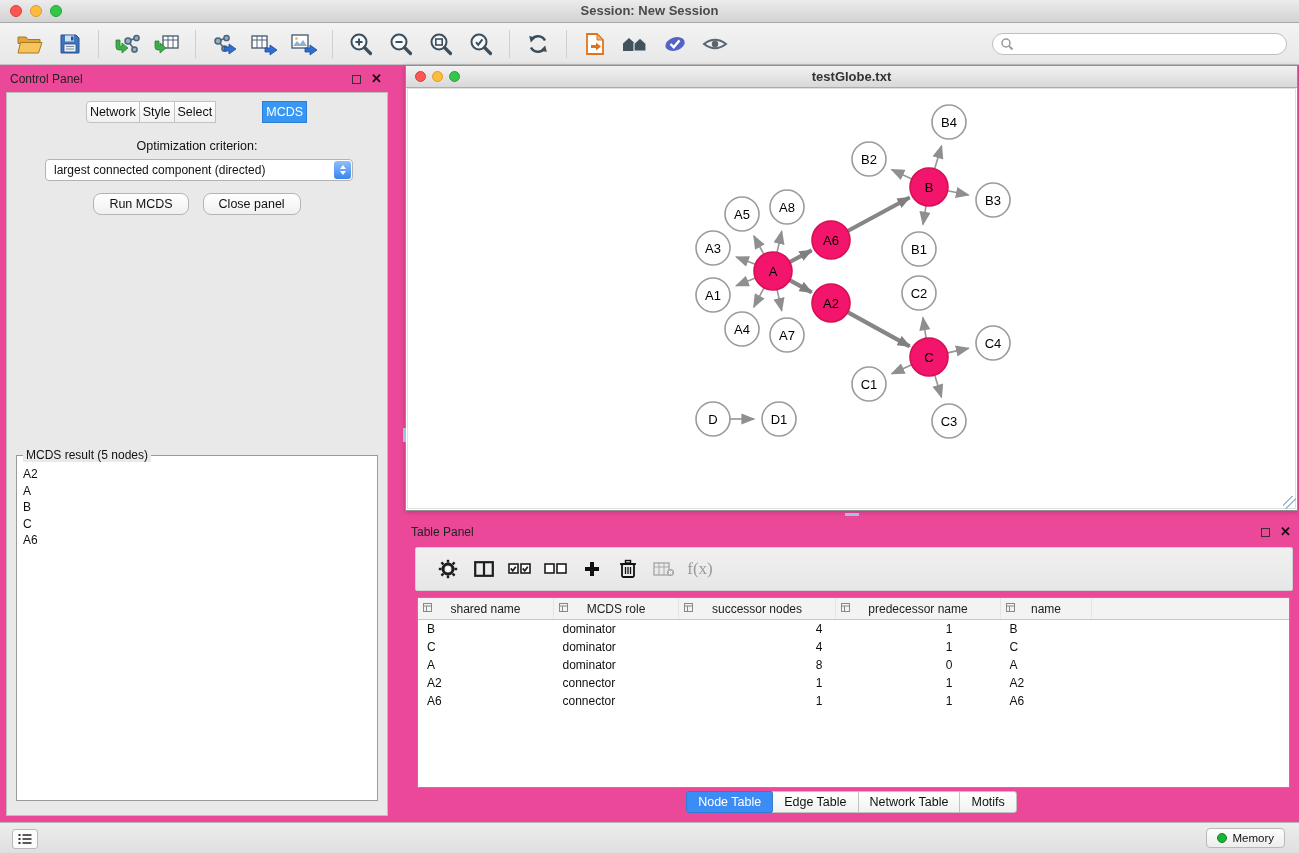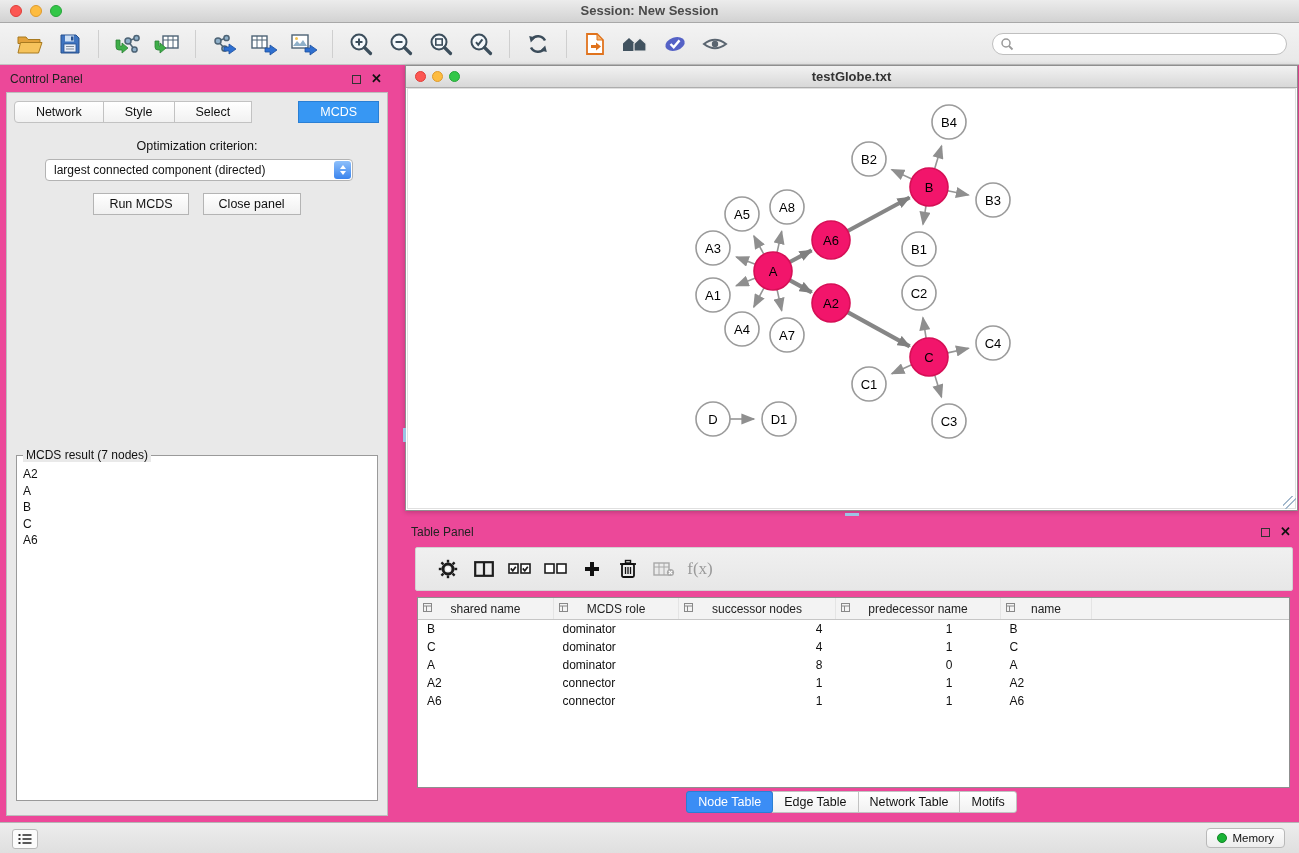--- a/index.html
+++ b/index.html
@@ -26,35 +26,35 @@
   .searchbox input{border:none;outline:none;flex:1;font-size:12px;font-family:"Liberation Sans",sans-serif;background:transparent;margin-left:4px;}
   
   .control-panel{position:absolute;left:4px;top:68px;width:386px;height:750px;}
   .panel-header{position:absolute;top:0;left:0;right:0;height:22px;display:flex;align-items:center;}
   .panel-header .ptitle{margin-left:6px;font-size:12px;color:#222;}
   .panel-header .hicons{margin-left:auto;display:flex;align-items:center;gap:10px;margin-right:8px;}
   .float-ic{width:9px;height:9px;border:1.5px solid #333;box-sizing:border-box;}
   .close-ic{font-size:13px;font-weight:bold;color:#111;line-height:10px;}
   .cp-frame{position:absolute;top:24px;left:2px;right:2px;bottom:2px;border:1px solid #bdbdbd;background:#e9e9e9;}
   .cp-tabs{position:absolute;top:8px;left:0;right:0;display:flex;justify-content:center;}
-  .cp-tab{padding:3px 21px;font-size:12.5px;color:#111;background:linear-gradient(#ffffff,#f1f1f1);
+  .cp-tab{padding:3px 3px;font-size:12.5px;color:#111;background:linear-gradient(#ffffff,#f1f1f1);
     border:1px solid #c2c2c2;margin-left:-1px;}
   .cp-tab:first-child{border-radius:4px 0 0 4px;}
   .cp-tab:last-child{border-radius:0 4px 4px 0;}
   .cp-tab.active{background:#3797f3;color:#fff;border-color:#2a7fd4;border-radius:0;position:relative;z-index:2;margin-left:46px;}
   .opt-label{position:absolute;top:46px;left:0;right:0;text-align:center;font-size:12.5px;color:#111;}
   .dropdown{position:absolute;top:66px;left:38px;width:308px;height:22px;background:#fff;
     border:1px solid #b3b3b3;border-radius:4px;display:flex;align-items:center;box-sizing:border-box;}
   .dropdown .dval{flex:1;font-size:12px;color:#111;padding-left:8px;white-space:nowrap;overflow:hidden;}
   .dd-stepper{width:17px;height:18px;margin:1px 1px 1px 0;border-radius:3px;
     background:linear-gradient(#8ec0fb,#3a84ee);display:flex;flex-direction:column;align-items:center;justify-content:center;gap:2px;}
   .tri-up{width:0;height:0;border-left:3.5px solid transparent;border-right:3.5px solid transparent;border-bottom:4px solid #fff;}
   .tri-down{width:0;height:0;border-left:3.5px solid transparent;border-right:3.5px solid transparent;border-top:4px solid #fff;}
   .cp-buttons{position:absolute;top:100px;left:0;right:0;display:flex;justify-content:center;gap:14px;}
-  .btn{background:linear-gradient(#ffffff,#f0f0f0);border:1px solid #b4b4b4;border-radius:0;
+  .btn{background:linear-gradient(#ffffff,#f0f0f0);border:1px solid #b4b4b4;border-radius:8px;
     padding:3px 15px;font-size:12.5px;color:#111;}
   .result-box{position:absolute;left:9px;right:9px;top:362px;bottom:14px;border:1px solid #9a9a9a;background:#fff;}
   .result-legend{position:absolute;top:-8px;left:6px;background:#e9e9e9;padding:0 3px;font-size:12px;color:#111;}
   .result-list{list-style:none;margin:0;padding:10px 6px;}
   .result-list li{font-size:12px;color:#111;line-height:16.5px;}
   
   .net-window{position:absolute;left:405px;top:65px;width:893px;height:446px;background:#fff;
     border:1px solid #8f8f8f;box-sizing:border-box;box-shadow:0 1px 5px rgba(0,0,0,.22);}
   .net-titlebar{position:absolute;top:0;left:0;right:0;height:21px;
     background:linear-gradient(#f2f2f2,#d8d8d8);border-bottom:1px solid #adadad;}
@@ -280,21 +280,21 @@
         <span class="dd-stepper">
           <span class="tri-up"></span>
             <span class="tri-down"></span>
         </span>
       </div>
       <div class="cp-buttons">
         <button class="btn">Run MCDS</button>
         <button class="btn">Close panel</button>
       </div>
       <div class="result-box">
-        <span class="result-legend">MCDS result (7 nodes)</span>
+        <span class="result-legend">MCDS result (5 nodes)</span>
         <ul class="result-list">
             <li>A2</li>
             <li>A</li>
             <li>B</li>
             <li>C</li>
             <li>A6</li>
           </ul>
       </div>
     </div>
   </div>

